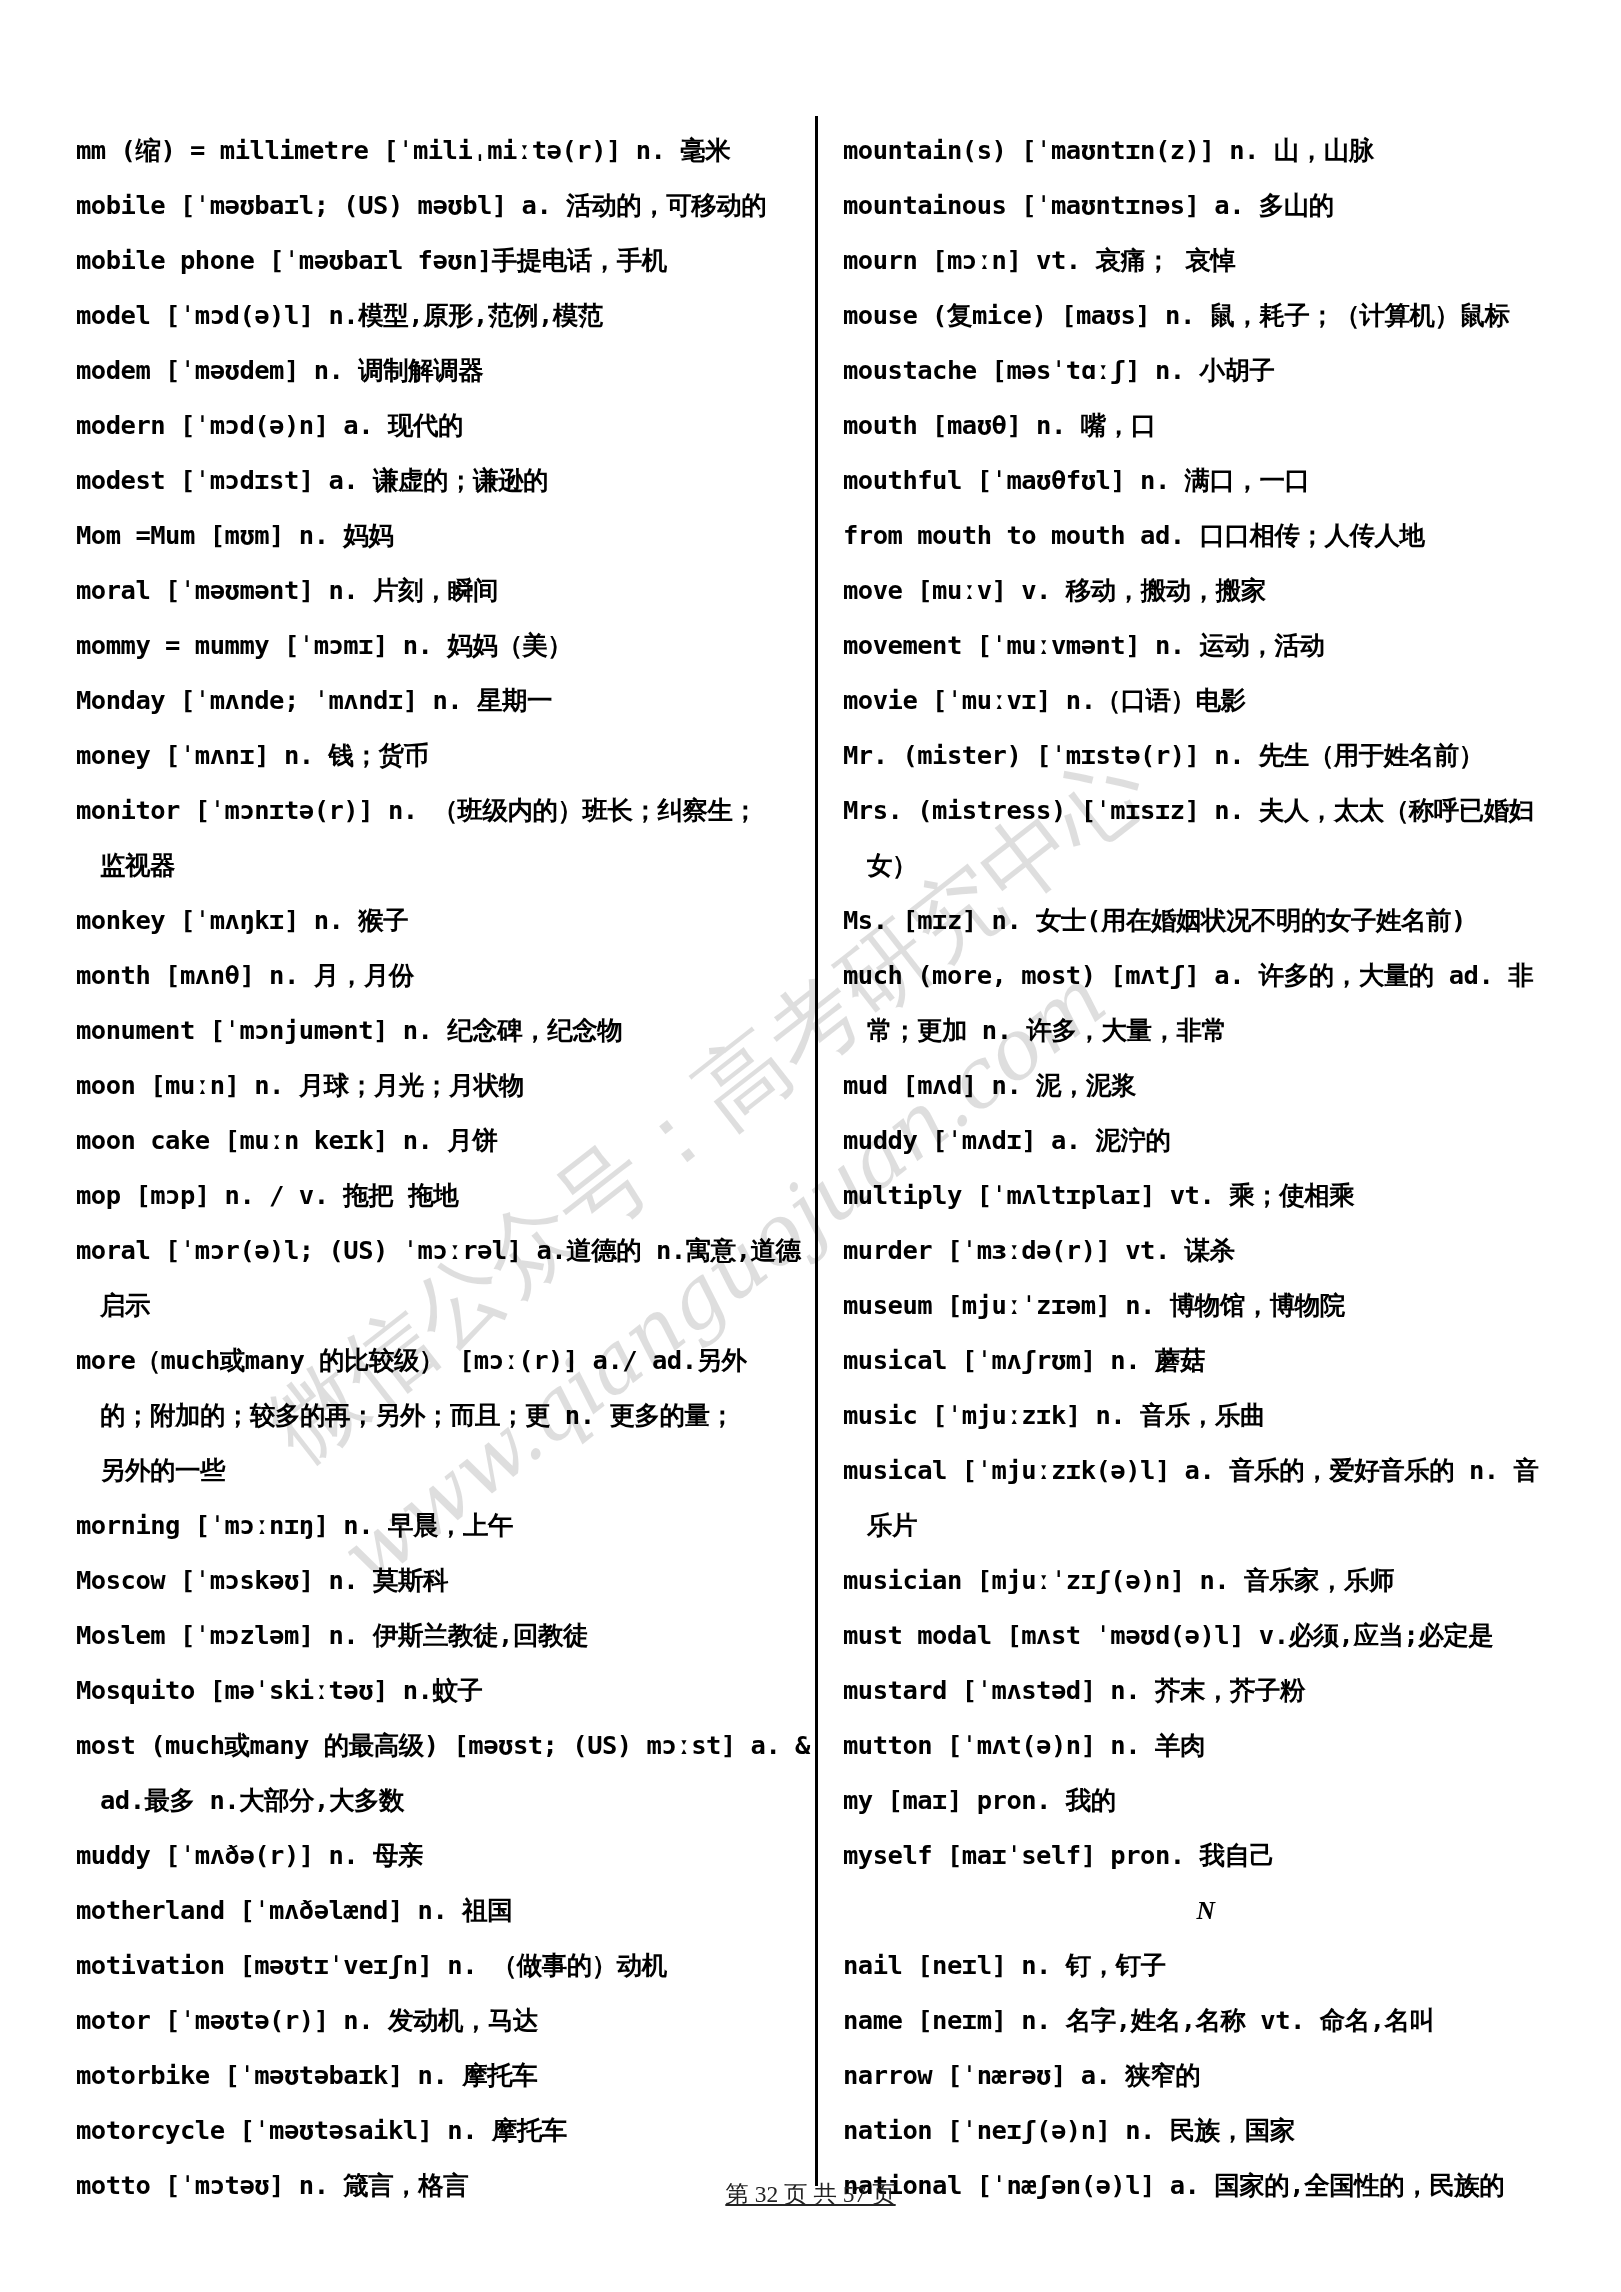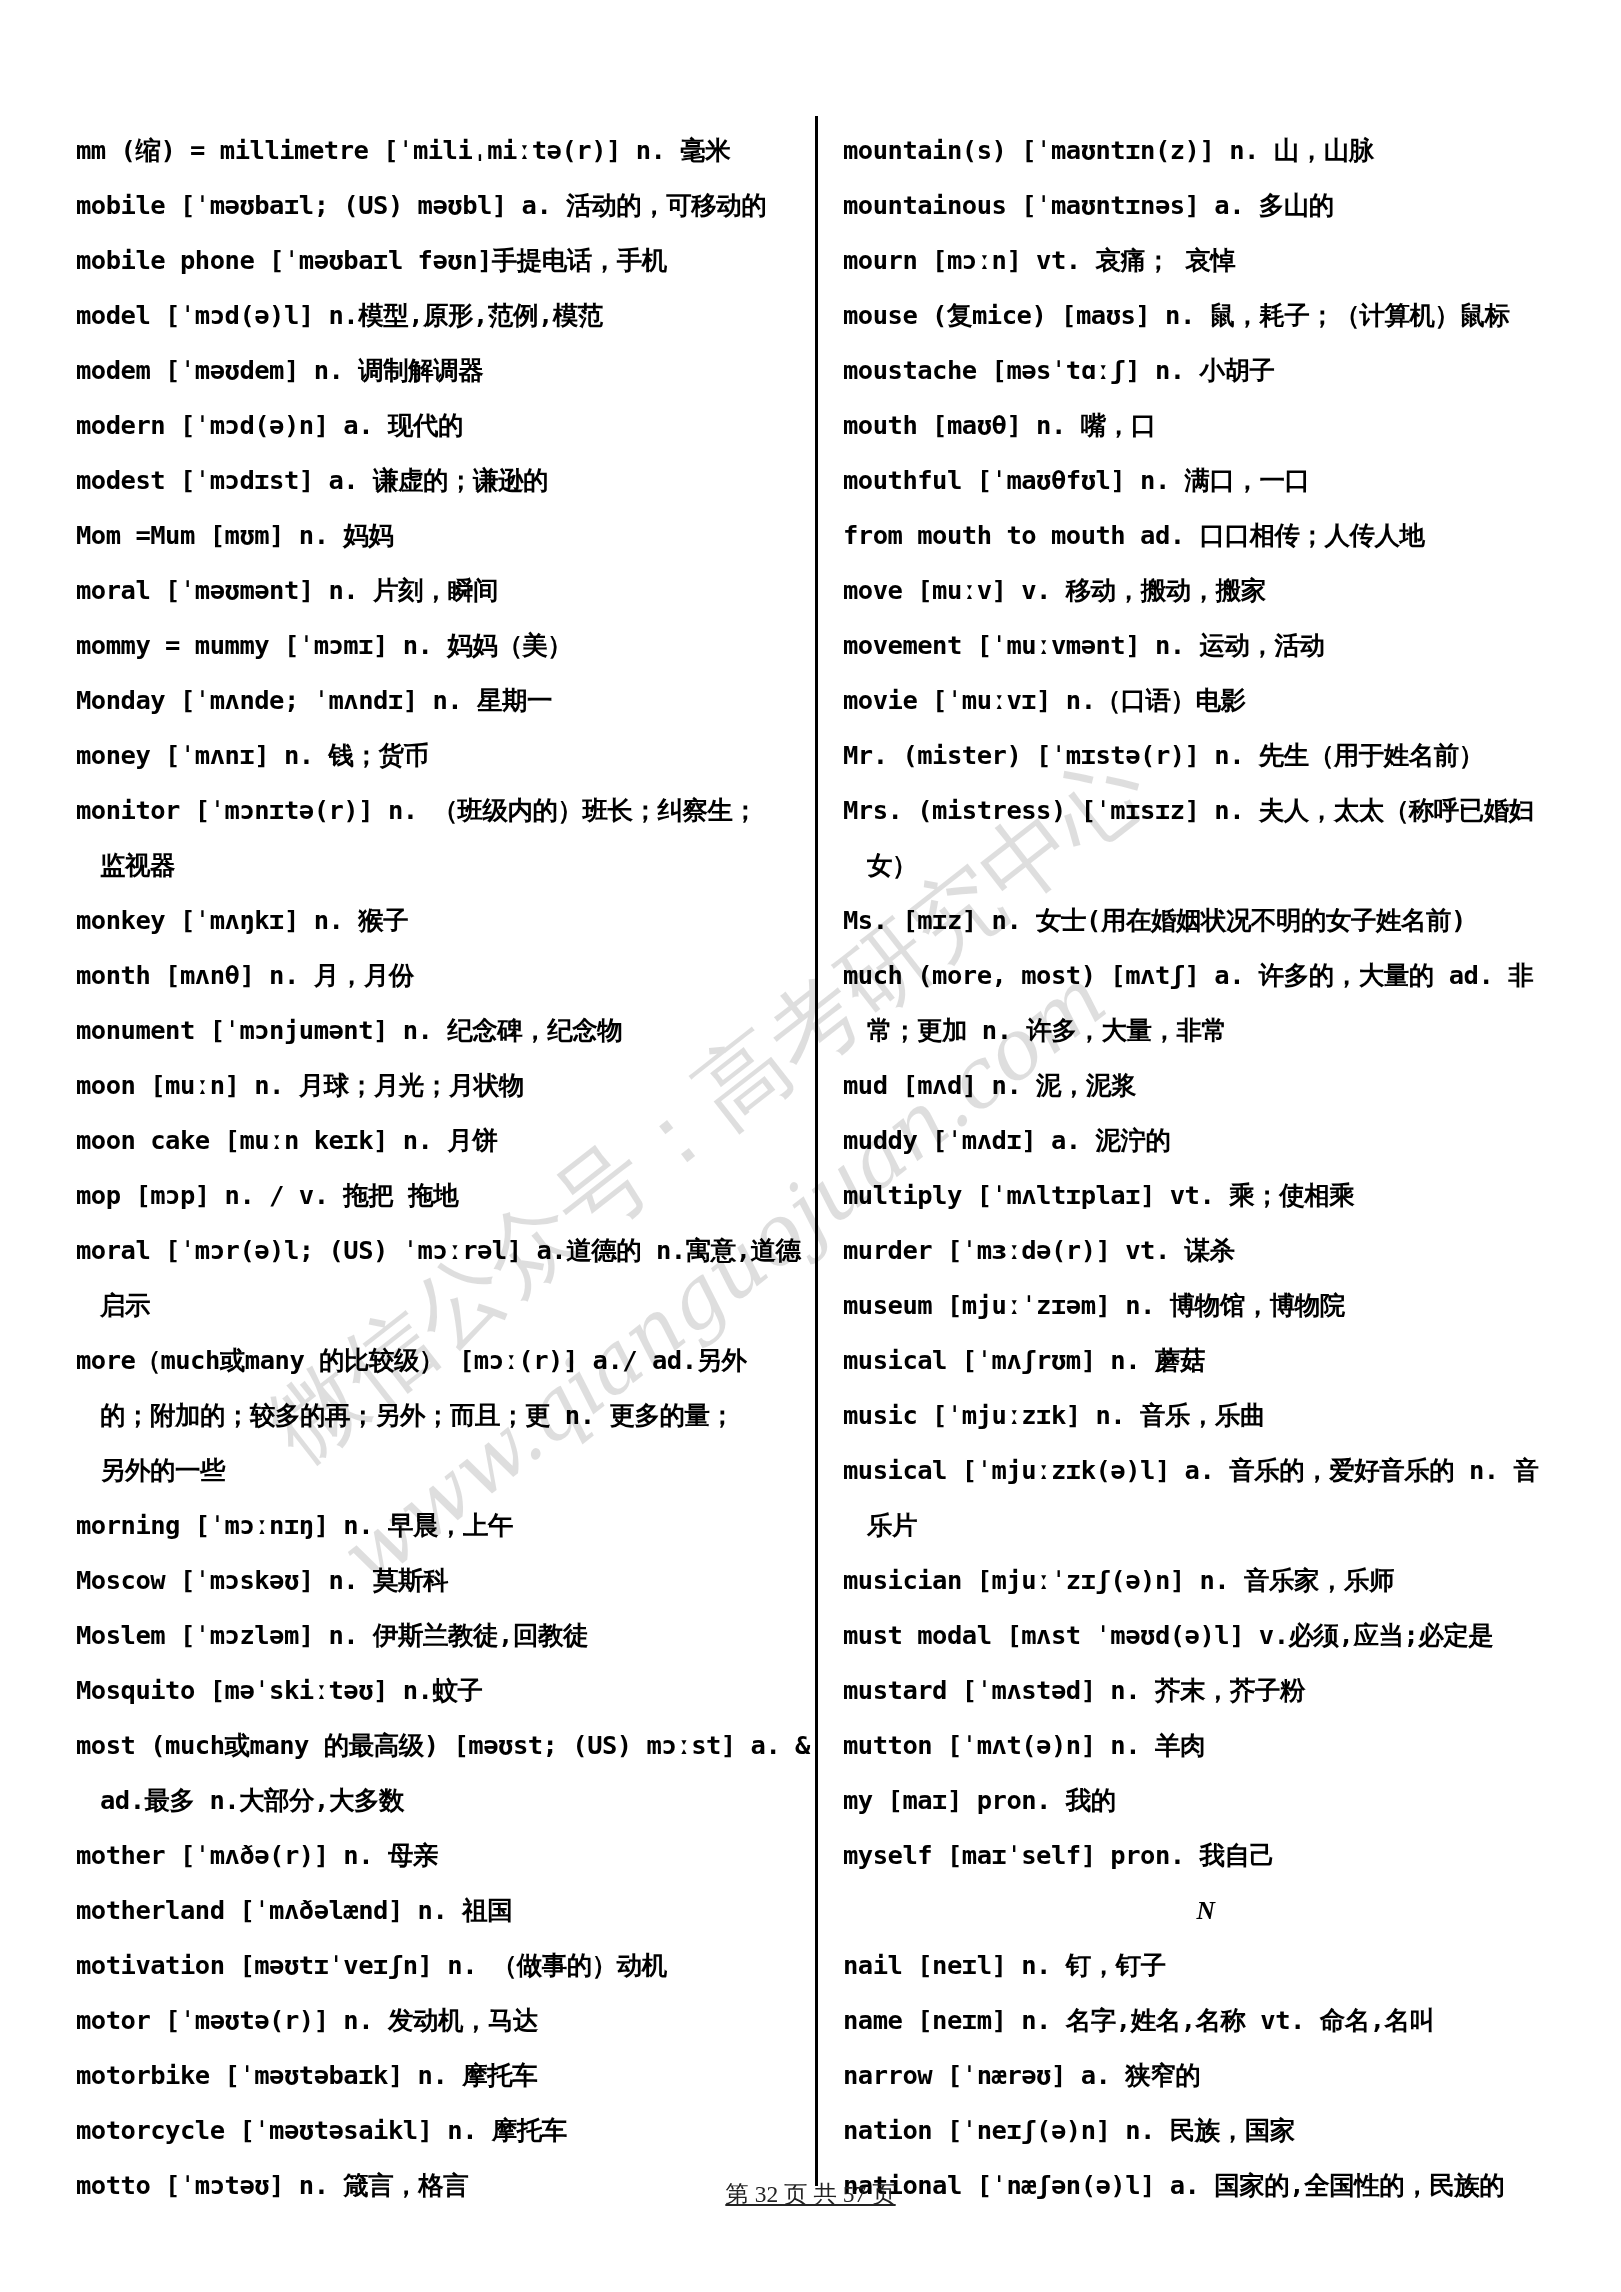--- a/index.html
+++ b/index.html
@@ -52,21 +52,21 @@
   <div class="line cont">启示</div>
   <div class="line">more（much或many 的比较级） [mɔː(r)] a./ ad.另外</div>
   <div class="line cont">的；附加的；较多的再；另外；而且；更 n. 更多的量；</div>
   <div class="line cont">另外的一些</div>
   <div class="line">morning [ˈmɔːnɪŋ] n. 早晨，上午</div>
   <div class="line">Moscow [ˈmɔskəʊ] n. 莫斯科</div>
   <div class="line">Moslem [ˈmɔzləm] n. 伊斯兰教徒,回教徒</div>
   <div class="line">Mosquito [məˈskiːtəʊ] n.蚊子</div>
   <div class="line">most (much或many 的最高级) [məʊst; (US) mɔːst] a. &amp;</div>
   <div class="line cont">ad.最多 n.大部分,大多数</div>
-  <div class="line">mother [ˈmʌðə(r)] n. 母亲</div>
+  <div class="line">muddy [ˈmʌðə(r)] n. 母亲</div>
   <div class="line">motherland [ˈmʌðəlænd] n. 祖国</div>
   <div class="line">motivation [məʊtɪˈveɪʃn] n. （做事的）动机</div>
   <div class="line">motor [ˈməʊtə(r)] n. 发动机，马达</div>
   <div class="line">motorbike [ˈməʊtəbaɪk] n. 摩托车</div>
   <div class="line">motorcycle [ˈməʊtəsaikl] n. 摩托车</div>
   <div class="line">motto  [ˈmɔtəʊ] n. 箴言，格言</div>
 </div>
 
 <div class="divider"></div>
 

